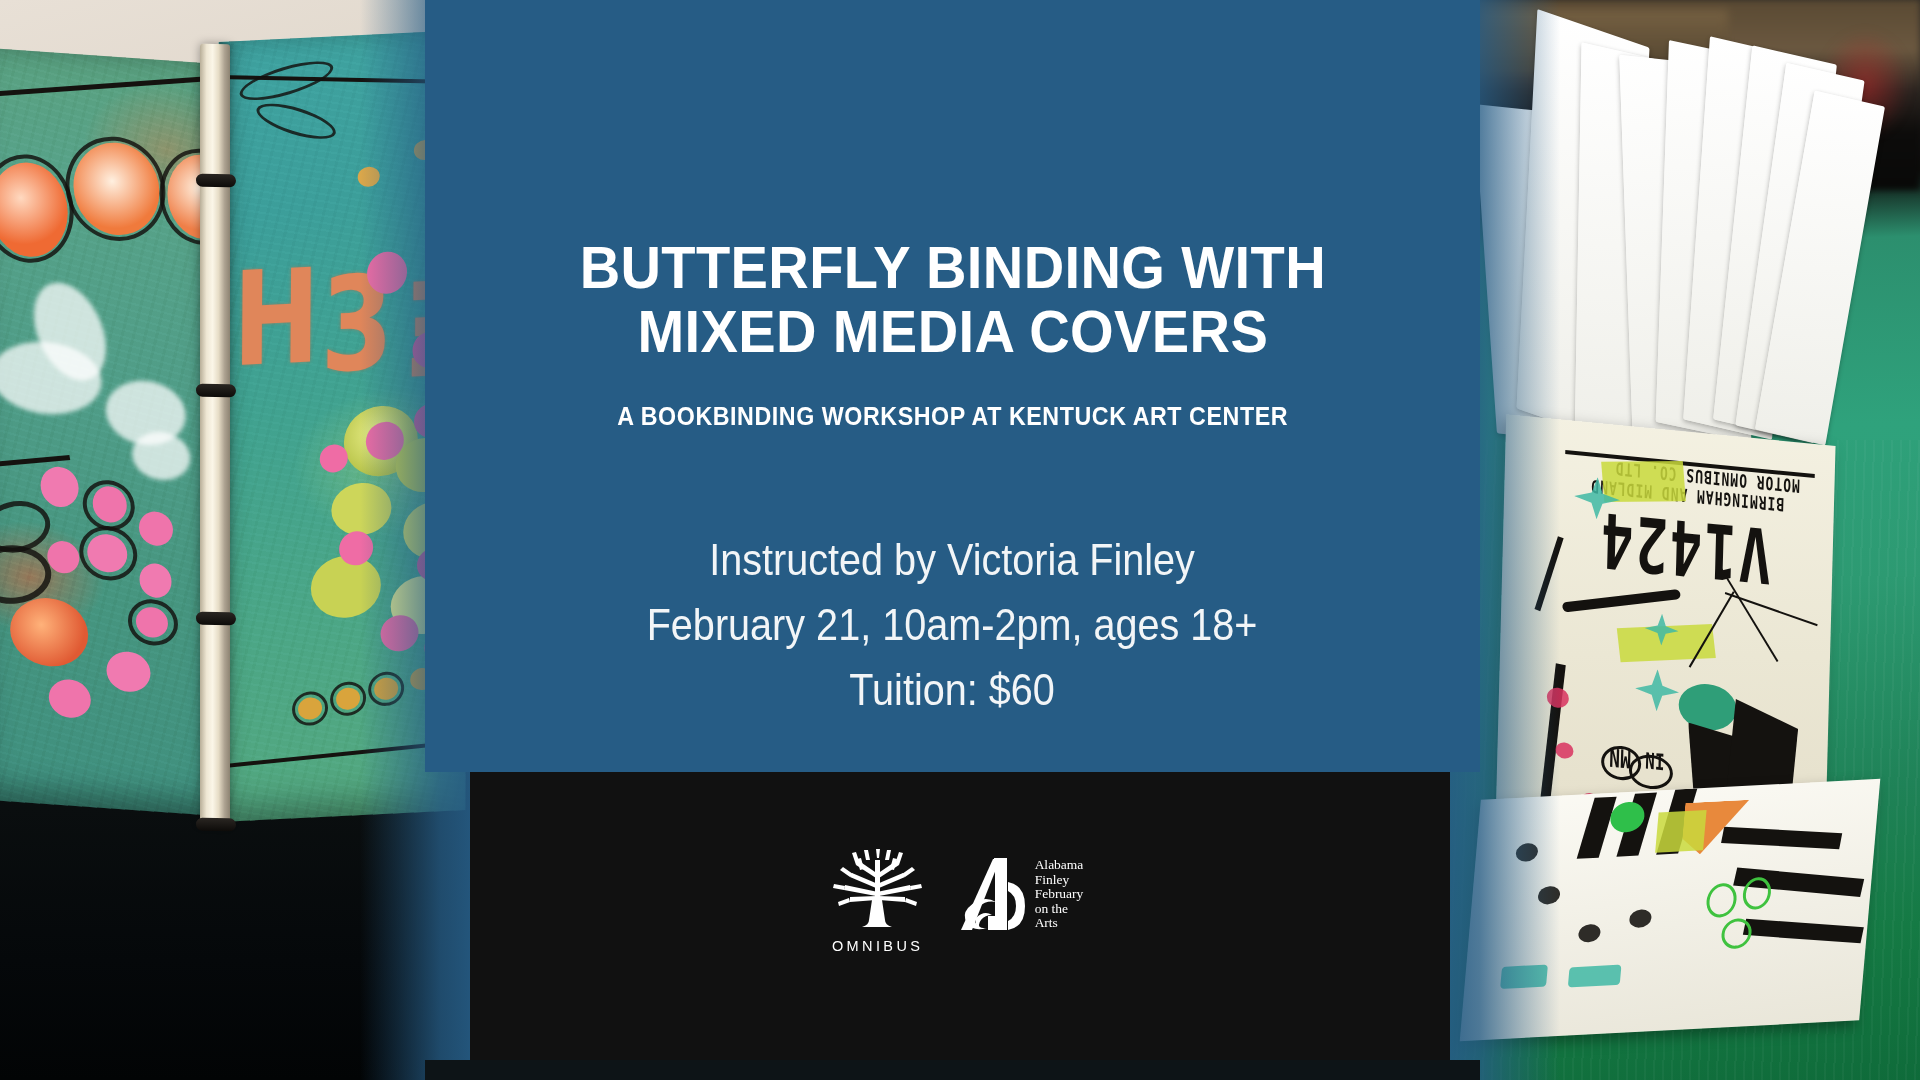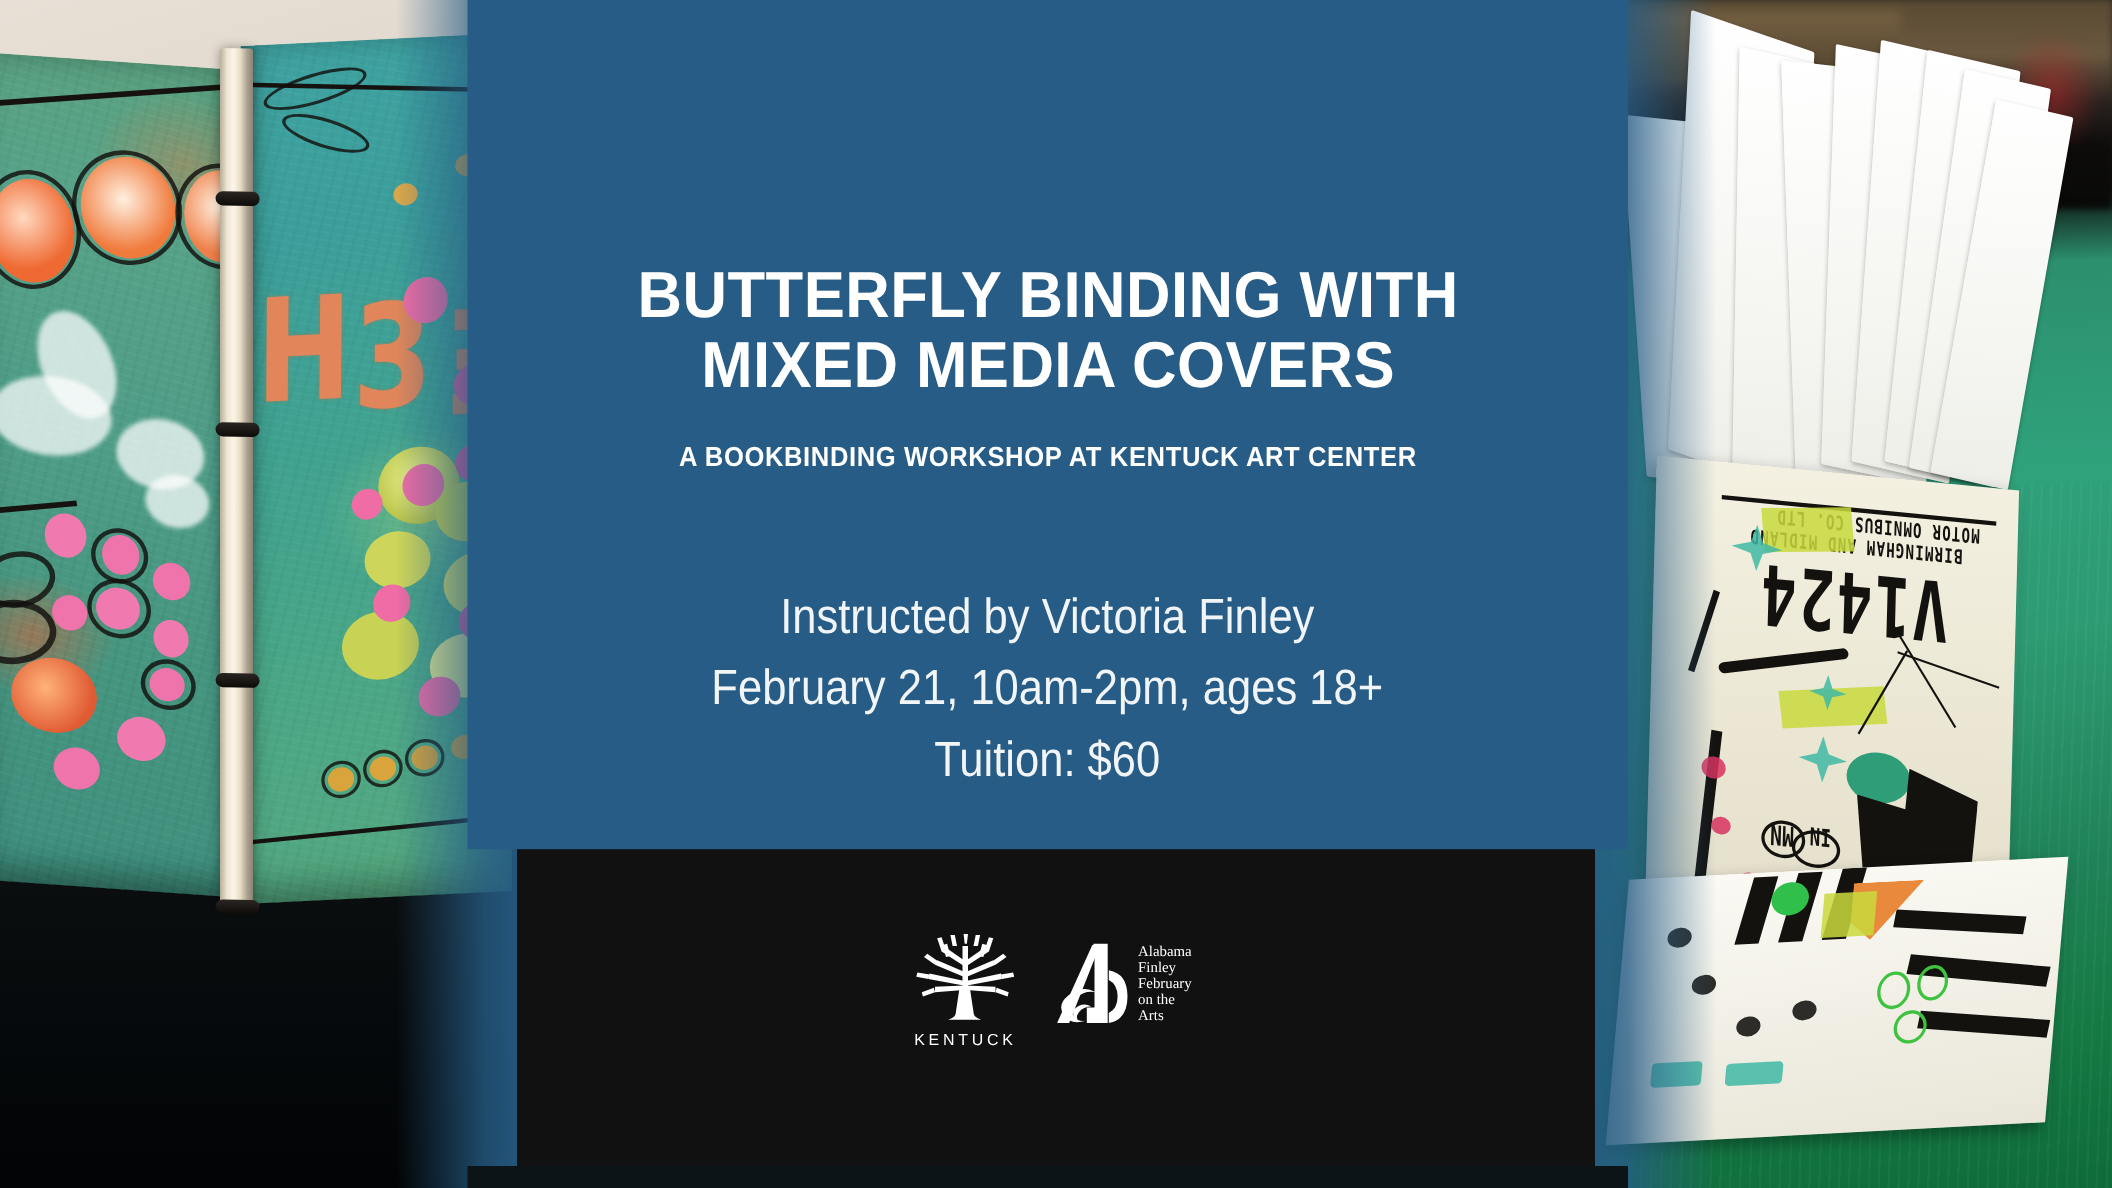--- a/index.html
+++ b/index.html
@@ -422,21 +422,21 @@
               <path d="M20 29 L10 22 L13 19 L23 26 Z"></path>
               <path d="M75 29 L85 22 L82 19 L72 26 Z"></path>
               <path d="M14 42 L3 40 L4 36 L15 38 Z"></path>
               <path d="M81 42 L92 40 L91 36 L80 38 Z"></path>
               <path d="M20 54 L9 58 L8 54 L19 50 Z"></path>
               <path d="M75 54 L86 58 L87 54 L76 50 Z"></path>
               <path d="M30 22 L27 11 L31 10 L34 21 Z"></path>
               <path d="M64 22 L67 11 L63 10 L60 21 Z"></path>
             </g>
           </svg>
-          <div class="kentuck-word">KENTUCK</div>
+          <div class="kentuck-word">OMNIBUS</div>
         </div>
 
         <div class="asca">
           <svg width="68" height="76" viewBox="0 0 68 76">
             <g fill="#ffffff">
 
               <path d="M34 2 L47 2 L47 74 L28 74 L28 60 L35 60 L35 16 Z"></path>
               <path d="M33 3 L40 3 L12 74 L1 74 Z"></path>
 
               <path d="M8 52 q14 -14 28 -6 q-10 -2 -17 5 q-7 7 -4 15 q3 7 12 6 q-14 4 -20 -5 q-5 -8 1 -15 z"></path>

